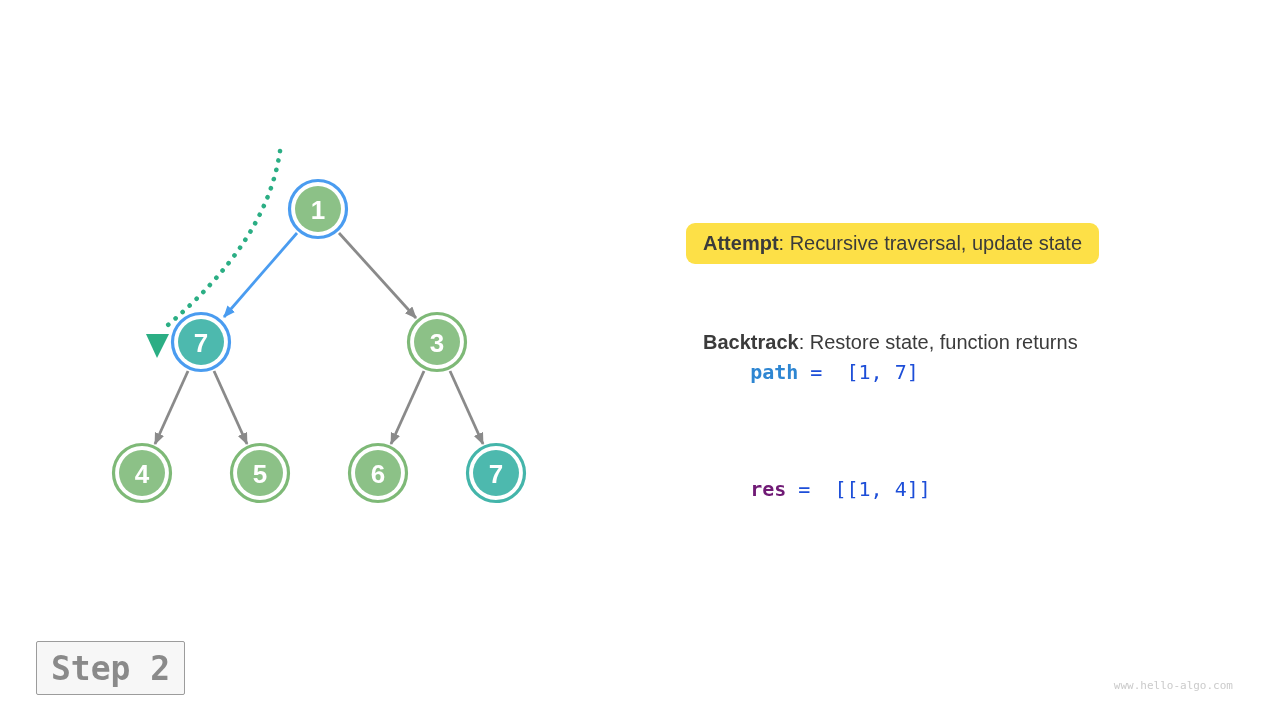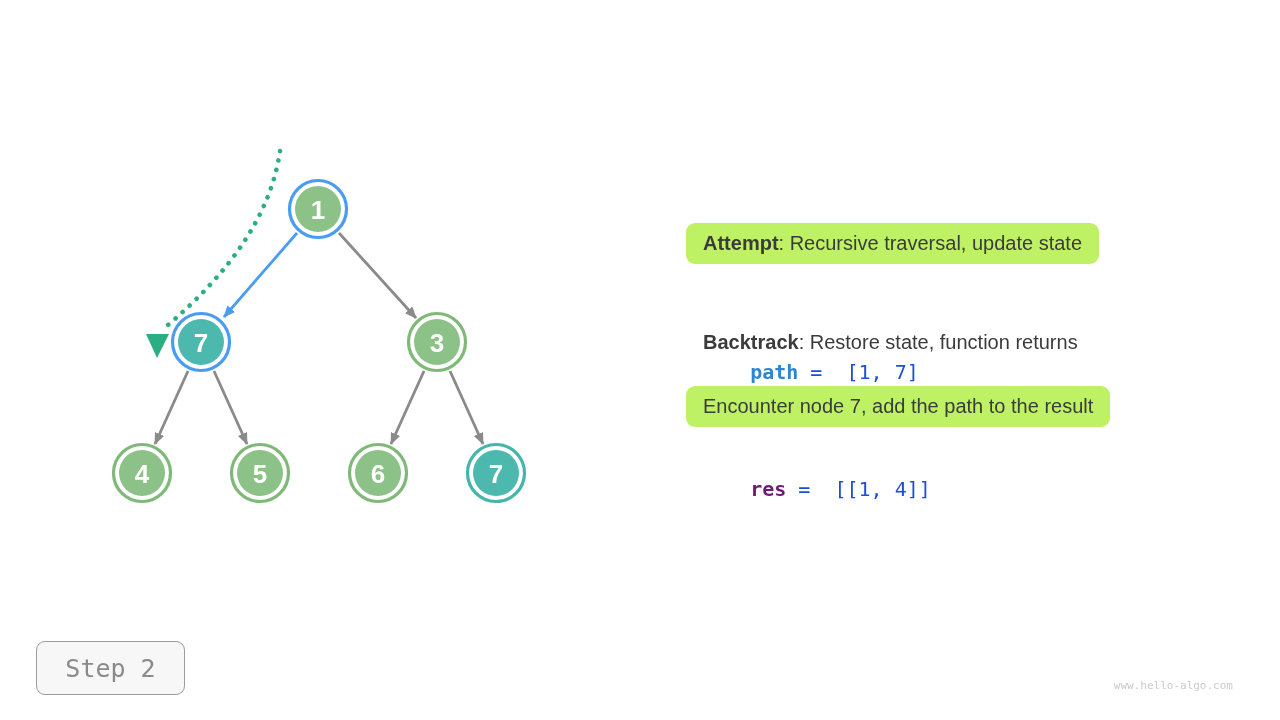--- a/index.html
+++ b/index.html
@@ -27,21 +27,21 @@
     fill: #ffffff;
   }
   .panel-line {
     position: absolute;
     font-size: 20px;
     line-height: 27px;
     color: #3b3b3b;
     white-space: nowrap;
   }
   .badge {
-    background: #bef264;
+    background: #fde047;
     border-radius: 9px;
     padding: 7px 17px;
   }
   .badge-pos-attempt { left: 686px; top: 223px; }
   .line-pos-backtrack { left: 703px; top: 281px; margin-top: 48px; }
   .line-pos-path { left: 702px; top: 332px; }
   .badge-pos-encounter { left: 686px; top: 386px; }
   .line-pos-res { left: 702px; top: 449px; }
   .bold-label { font-weight: bold; }
   .code-line {
@@ -54,27 +54,27 @@
   .code-var-res { color: #701a75; }
   .code-value { color: #1d4ed8; margin-left: 12px; }
   #step-badge {
     position: absolute;
     left: 36px;
     top: 641px;
     width: 147px;
     height: 52px;
     background: #f7f7f7;
     border: 1.5px solid #9c9c9c;
-    border-radius: 9px;
+    border-radius: 2px;
     display: flex;
     align-items: center;
     justify-content: center;
     font-family: "DejaVu Sans Mono", "Liberation Mono", monospace;
-    font-size: 25px;
-    font-weight: normal;
+    font-size: 33px;
+    font-weight: bold;
     color: #8a8a8a;
   }
   #watermark {
     position: absolute;
     right: 47px;
     top: 679px;
     font-family: "DejaVu Sans Mono", "Liberation Mono", monospace;
     font-size: 11px;
     color: #cbcbcb;
   }
@@ -152,23 +152,20 @@
   </div>
 
   <div class="panel-line line-pos-backtrack">
     <span class="bold-label">Backtrack</span><span>: Restore state, function returns</span>
   </div>
 
   <div class="panel-line code-line line-pos-path">
     <span class="code-var code-var-path">path</span><span class="code-value">=  [1, 7]</span>
   </div>
 
-  <div class="panel-line badge badge-pos-encounter">
-    <span>Encounter node 7, add the path to the result</span>
-  </div>
 
   <div class="panel-line code-line line-pos-res">
     <span class="code-var code-var-res">res</span><span class="code-value">=  [[1, 4]]</span>
   </div>
 
   <div id="step-badge">
     <span>Step 2</span>
   </div>
 
   <div id="watermark">www.hello-algo.com</div>

